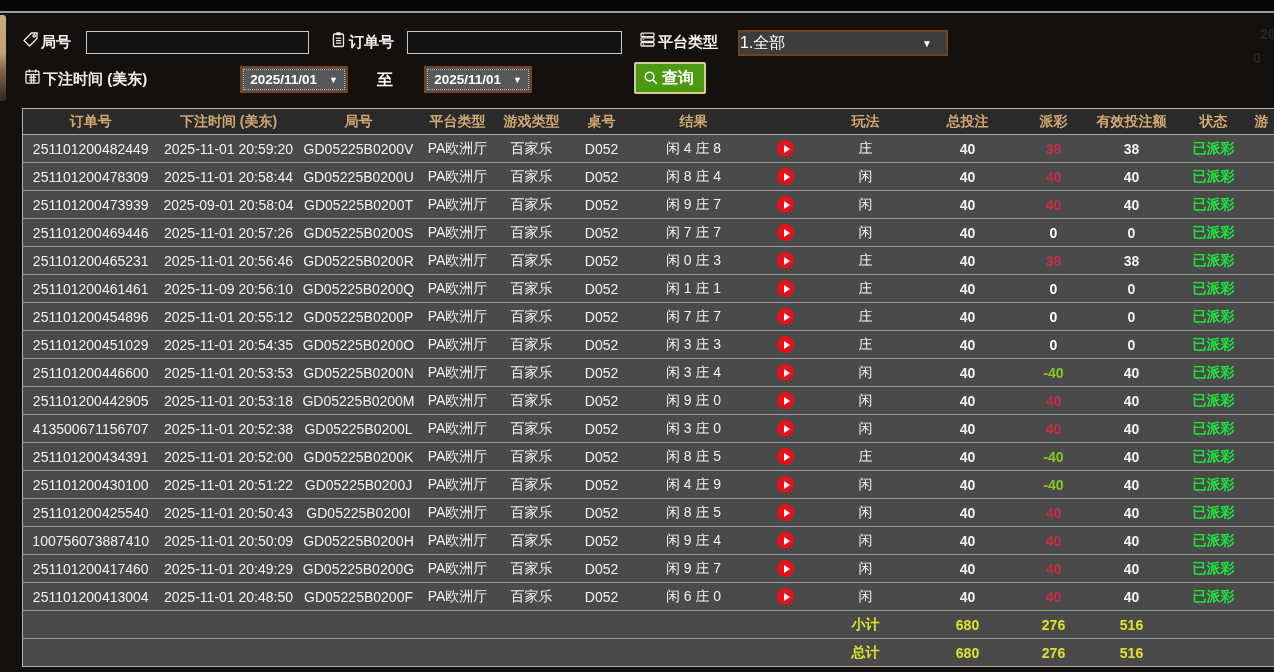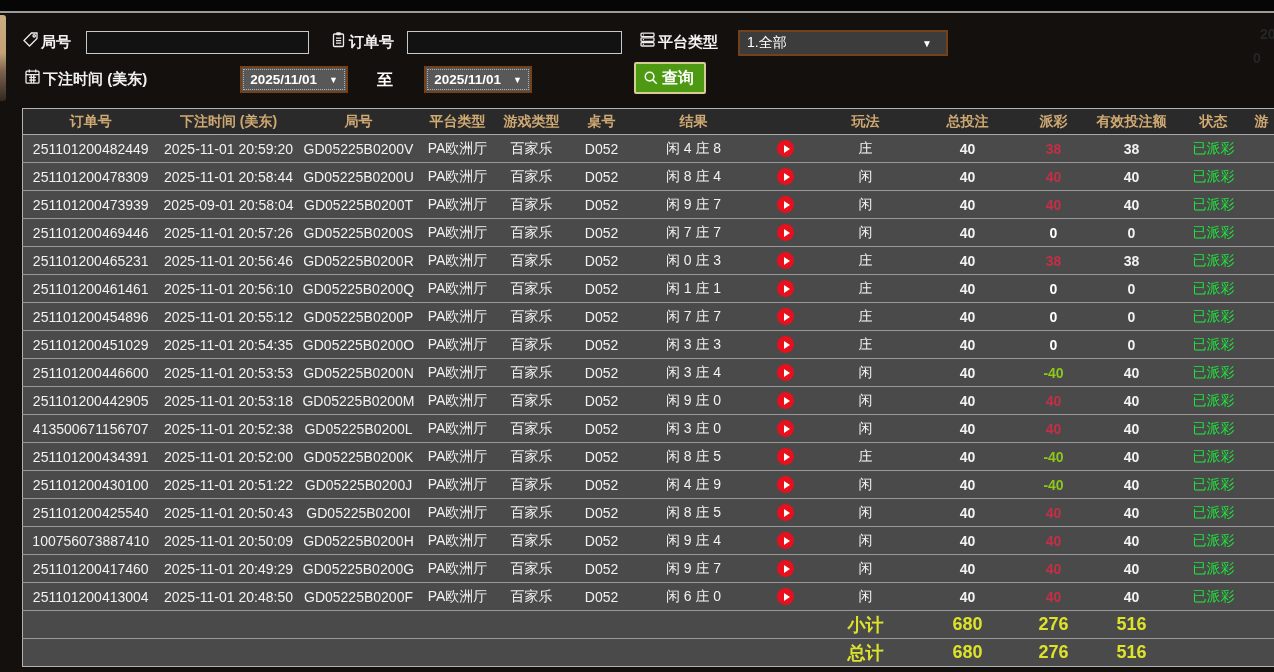--- a/index.html
+++ b/index.html
@@ -21,21 +21,21 @@
   .ghost.g1{left:1260px;top:26px;} .ghost.g2{left:1253px;top:50px;}
 
   
   .f-label{position:absolute;font-weight:bold;font-size:15px;color:#f2f2f2;white-space:nowrap;}
   .f-icon{position:absolute;width:17px;height:17px;}
   .f-icon svg{width:17px;height:17px;stroke:#ececec;fill:none;stroke-width:1.3;}
   .txtinput{position:absolute;height:23px;background:#121212;border:1px solid #c9c9c9;
     color:#fff;font-size:14px;padding:0 6px;outline:none;font-family:inherit;}
   .selectbox{position:absolute;left:738px;top:30px;width:210px;height:26px;background:#3c3c3c;
     border:2px solid var(--accent-border);display:flex;align-items:center;cursor:pointer;}
-  .selectbox .val{font-size:14px;color:#fff;padding-left:7px;flex:1;}
+  .selectbox .val{font-size:16px;color:#fff;flex:1;}
   .selectbox .arrow{font-size:10px;color:#fff;padding-right:14px;}
   .datebox{position:absolute;width:108px;height:27px;background:#585858;border:2px solid var(--accent-border);cursor:pointer;}
   .datebox .inner{position:absolute;inset:1px;border:1px dotted #a9b4c0;display:flex;align-items:center;justify-content:center;
     font-size:13.5px;font-weight:bold;color:#fff;gap:12px;}
   .datebox .inner .arrow{font-size:9px;}
   .to-label{position:absolute;left:377px;top:70px;font-size:16px;font-weight:bold;}
   .searchbtn{position:absolute;left:634px;top:62px;height:32px;padding:0 10px 0 6px;
     background:var(--button-green);border:2px solid #d6cd96;border-radius:2px;
     display:flex;align-items:center;gap:3px;color:#fff;font-weight:bold;font-size:16px;cursor:pointer;font-family:inherit;}
   .searchbtn svg{width:16px;height:16px;stroke:#fff;fill:none;stroke-width:1.6;}
@@ -44,29 +44,29 @@
   .table-wrap{position:absolute;left:22px;top:108px;width:1252px;height:561px;overflow:hidden;}
   table{border-collapse:collapse;table-layout:fixed;width:1284px;background:var(--row-bg);
     border:1px solid #b2b2b2;}
   th,td{font-size:14px;text-align:center;overflow:hidden;white-space:nowrap;}
   thead tr{height:26px;background:var(--head-bg);}
   th{color:var(--header-text);font-weight:bold;border-bottom:1px solid #a8a8a8;}
   th.h-clipped{text-align:left;padding-left:8px;}
   tbody tr{height:28px;border-bottom:1px solid #999;}
   tbody td{color:#f2f2f2;}
   td.num{font-weight:bold;}
-  td.status{color:var(--status-paid);font-weight:normal;margin-top:8px;}
+  td.status{color:var(--status-paid);font-weight:bold;margin-top:8px;}
   td.payout.win{color:var(--win);}
   td.payout.loss{color:var(--loss);}
   td.payout.push{color:var(--push);}
   .play{display:inline-flex;width:17px;height:17px;border-radius:50%;background:#e8101c;
     align-items:center;justify-content:center;vertical-align:middle;cursor:pointer;}
   .play .tri{width:0;height:0;border-left:6px solid #fff;border-top:4px solid transparent;border-bottom:4px solid transparent;margin-left:2px;}
   tfoot tr{height:28px;border-top:1px solid #999;background:var(--row-bg);}
-  tfoot td{color:var(--summary);font-weight:bold;font-size:18px;}
+  tfoot td{color:var(--summary);font-weight:bold;font-size:14px;}
 </style>
 </head>
 <body>
 
 <div class="topstrip"></div>
 <div class="left-tab"></div>
 <span class="ghost g1">20</span>
 <span class="ghost g2">0</span>
 
 <span class="f-icon" style="left:22px;top:31px;">
@@ -256,21 +256,21 @@
             </span></td>
     <td>庄</td>
     <td class="num">40</td>
     <td class="num payout win">38</td>
     <td class="num">38</td>
     <td class="status">已派彩</td>
     <td></td>
   </tr>
         <tr>
     <td>251101200461461</td>
-    <td>2025-11-01 20:56:10</td>
+    <td>2025-11-09 20:56:10</td>
     <td>GD05225B0200Q</td>
     <td>PA欧洲厅</td>
     <td>百家乐</td>
     <td>D052</td>
     <td>闲 1 庄 1</td>
     <td><span class="play">
               <span class="tri"></span>
             </span></td>
     <td>庄</td>
     <td class="num">40</td>

